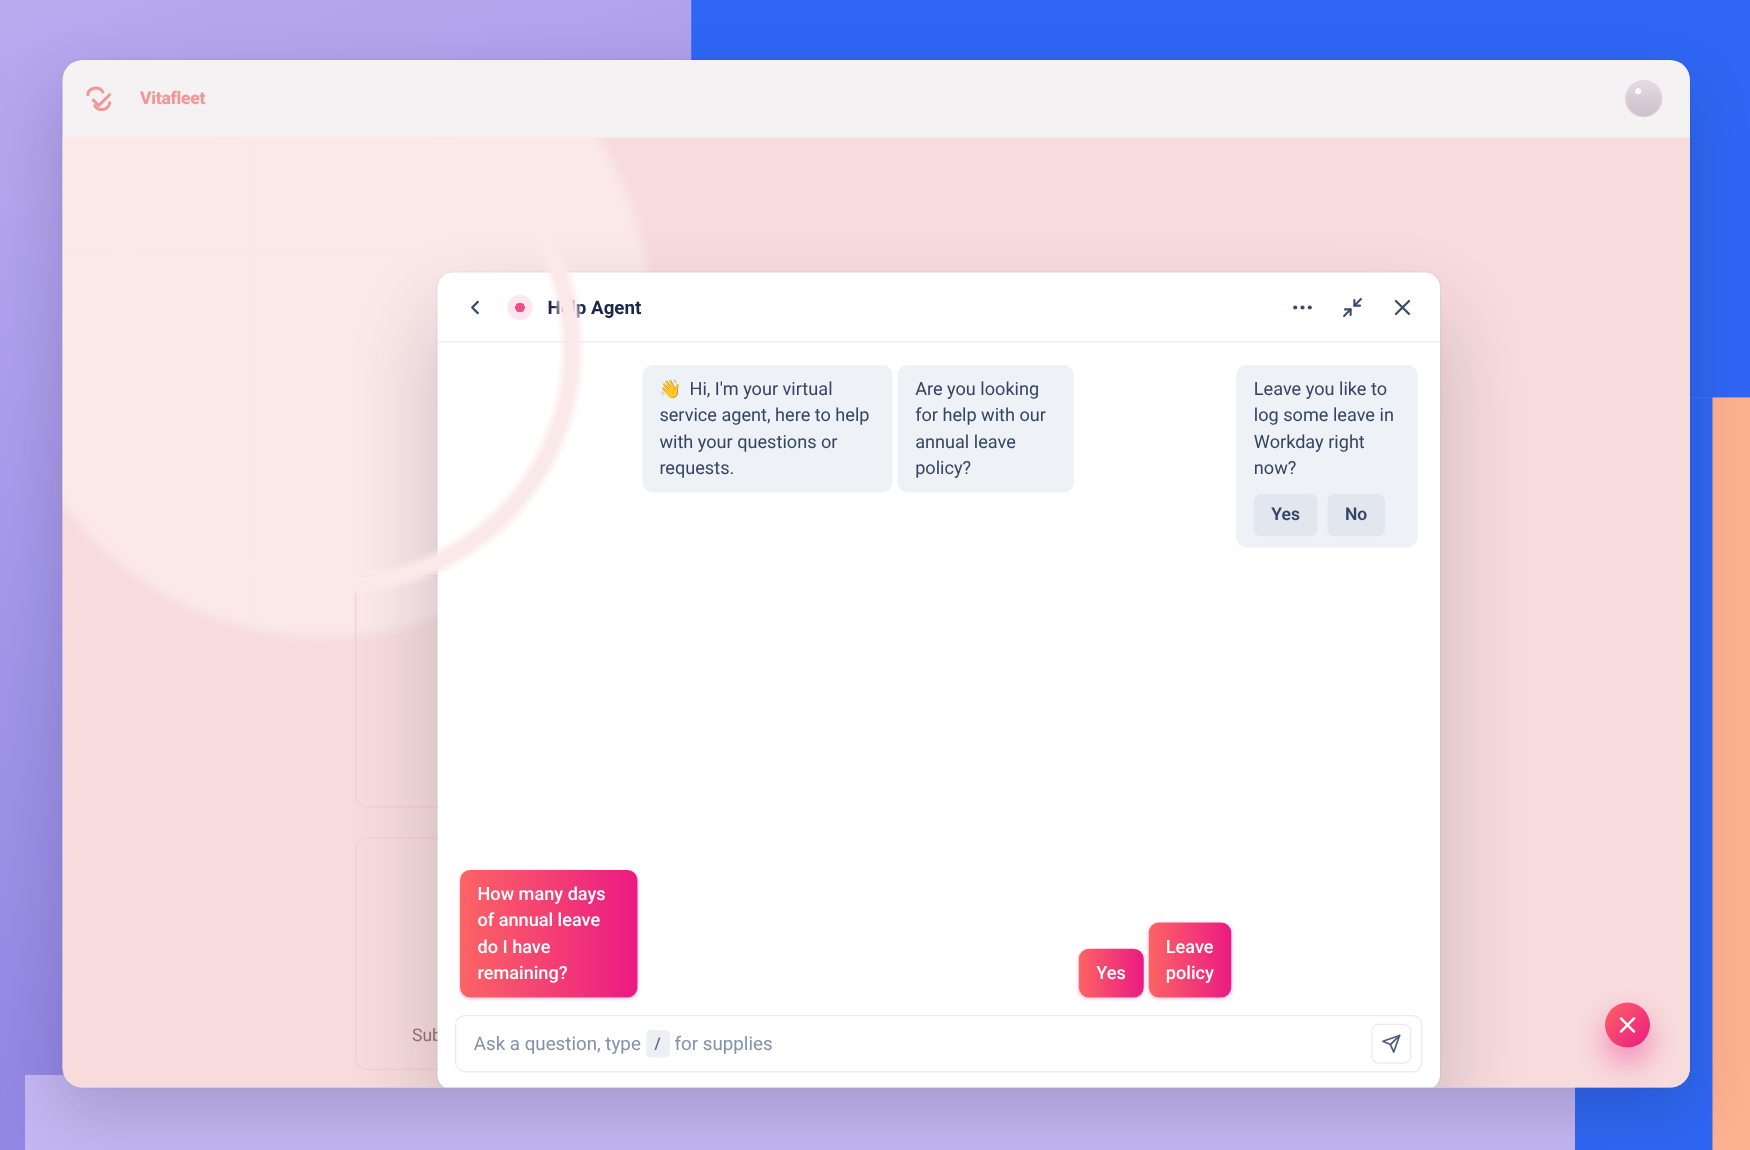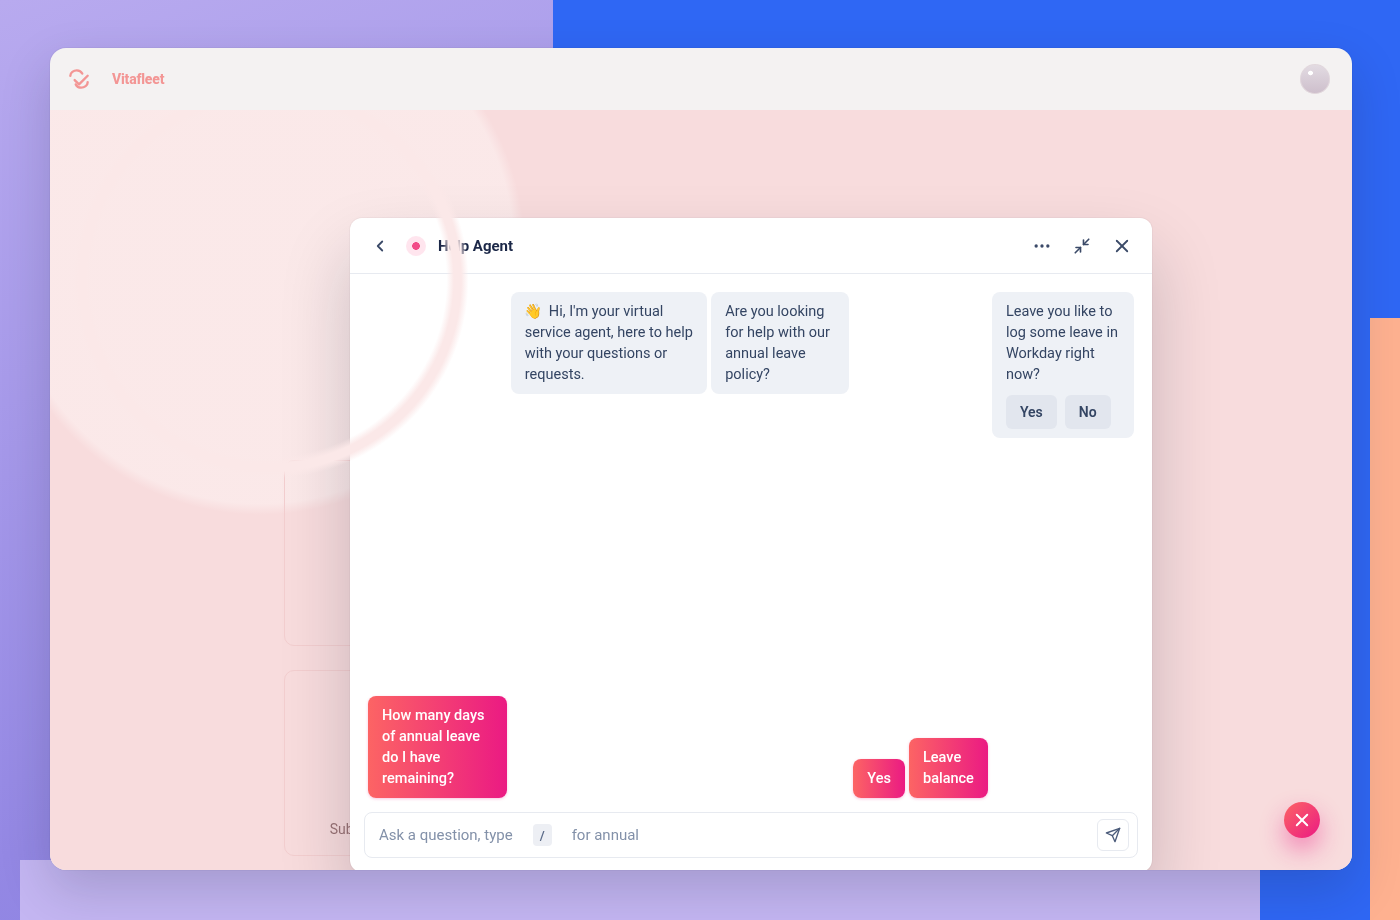--- a/index.html
+++ b/index.html
@@ -100,21 +100,21 @@
         box-shadow:0 1px 3px rgba(235,26,131,.25);}
   .wave{display:inline-block;margin-right:6px;}
   .option-row{display:flex;gap:8px;margin-top:10px;}
   .option-btn{background:#E2E6EE;color:var(--slate);font-weight:600;font-size:14px;
               padding:7px 14px;border-radius:6px;cursor:pointer;}
 
   
   .composer{
     margin:6px 14px 14px;border:1px solid var(--border);border-radius:8px;
     height:46px;display:flex;align-items:center;padding:0 8px 0 14px;
-    color:var(--muted);font-size:15px;gap:20px;
+    color:var(--muted);font-size:15px;gap:4px;
   }
   .composer .slash{background:#EDEFF4;border-radius:4px;padding:0 7px;height:22px;display:inline-flex;align-items:center;color:#5B6B88;font-weight:600;font-size:13px;}
   .composer .spacer{flex:1;}
   .send{width:32px;height:32px;border-radius:6px;border:1px solid var(--border);display:flex;align-items:center;justify-content:center;color:#4B5B7A;cursor:pointer;}
 
   
   .fab{
     position:absolute;right:32px;bottom:32px;width:36px;height:36px;border-radius:50%;
     background:linear-gradient(135deg,var(--pink-start),var(--pink-end));
     display:flex;align-items:center;justify-content:center;color:#fff;
@@ -211,31 +211,31 @@
               </svg>
           </div>
         </div>
       </div>
 
       <div class="chat" id="chat">
           <div class="bubble user"><span>How many days of annual leave do I have remaining?</span></div>
           <div class="bubble bot"><span class="wave">👋</span><span>Hi, I'm your virtual service agent, here to help with your questions or requests.</span></div>
           <div class="bubble bot"><span>Are you looking for help with our annual leave policy?</span></div>
           <div class="bubble user"><span>Yes</span></div>
-          <div class="bubble user"><span>Leave balance</span></div>
+          <div class="bubble user"><span>Leave policy</span></div>
           <div class="bubble bot"><span>Leave you like to log some leave in Workday right now?</span><div class="option-row">
               <div class="option-btn">Yes</div>
               <div class="option-btn">No</div>
             </div></div>
         </div>
 
       <div class="composer">
         <span>Ask a question, type</span>
         <span class="slash">/</span>
-        <span>for annual</span>
+        <span>for supplies</span>
         <span class="spacer"></span>
         <div class="send">
           <svg width="16" height="16" viewBox="0 0 24 24" fill="none" stroke="currentColor" stroke-width="2" stroke-linecap="round" stroke-linejoin="round">
               <line x1="22" y1="2" x2="11" y2="13"></line>
               <polygon points="22 2 15 22 11 13 2 9 22 2"></polygon>
             </svg>
         </div>
       </div>
     </div>
 

